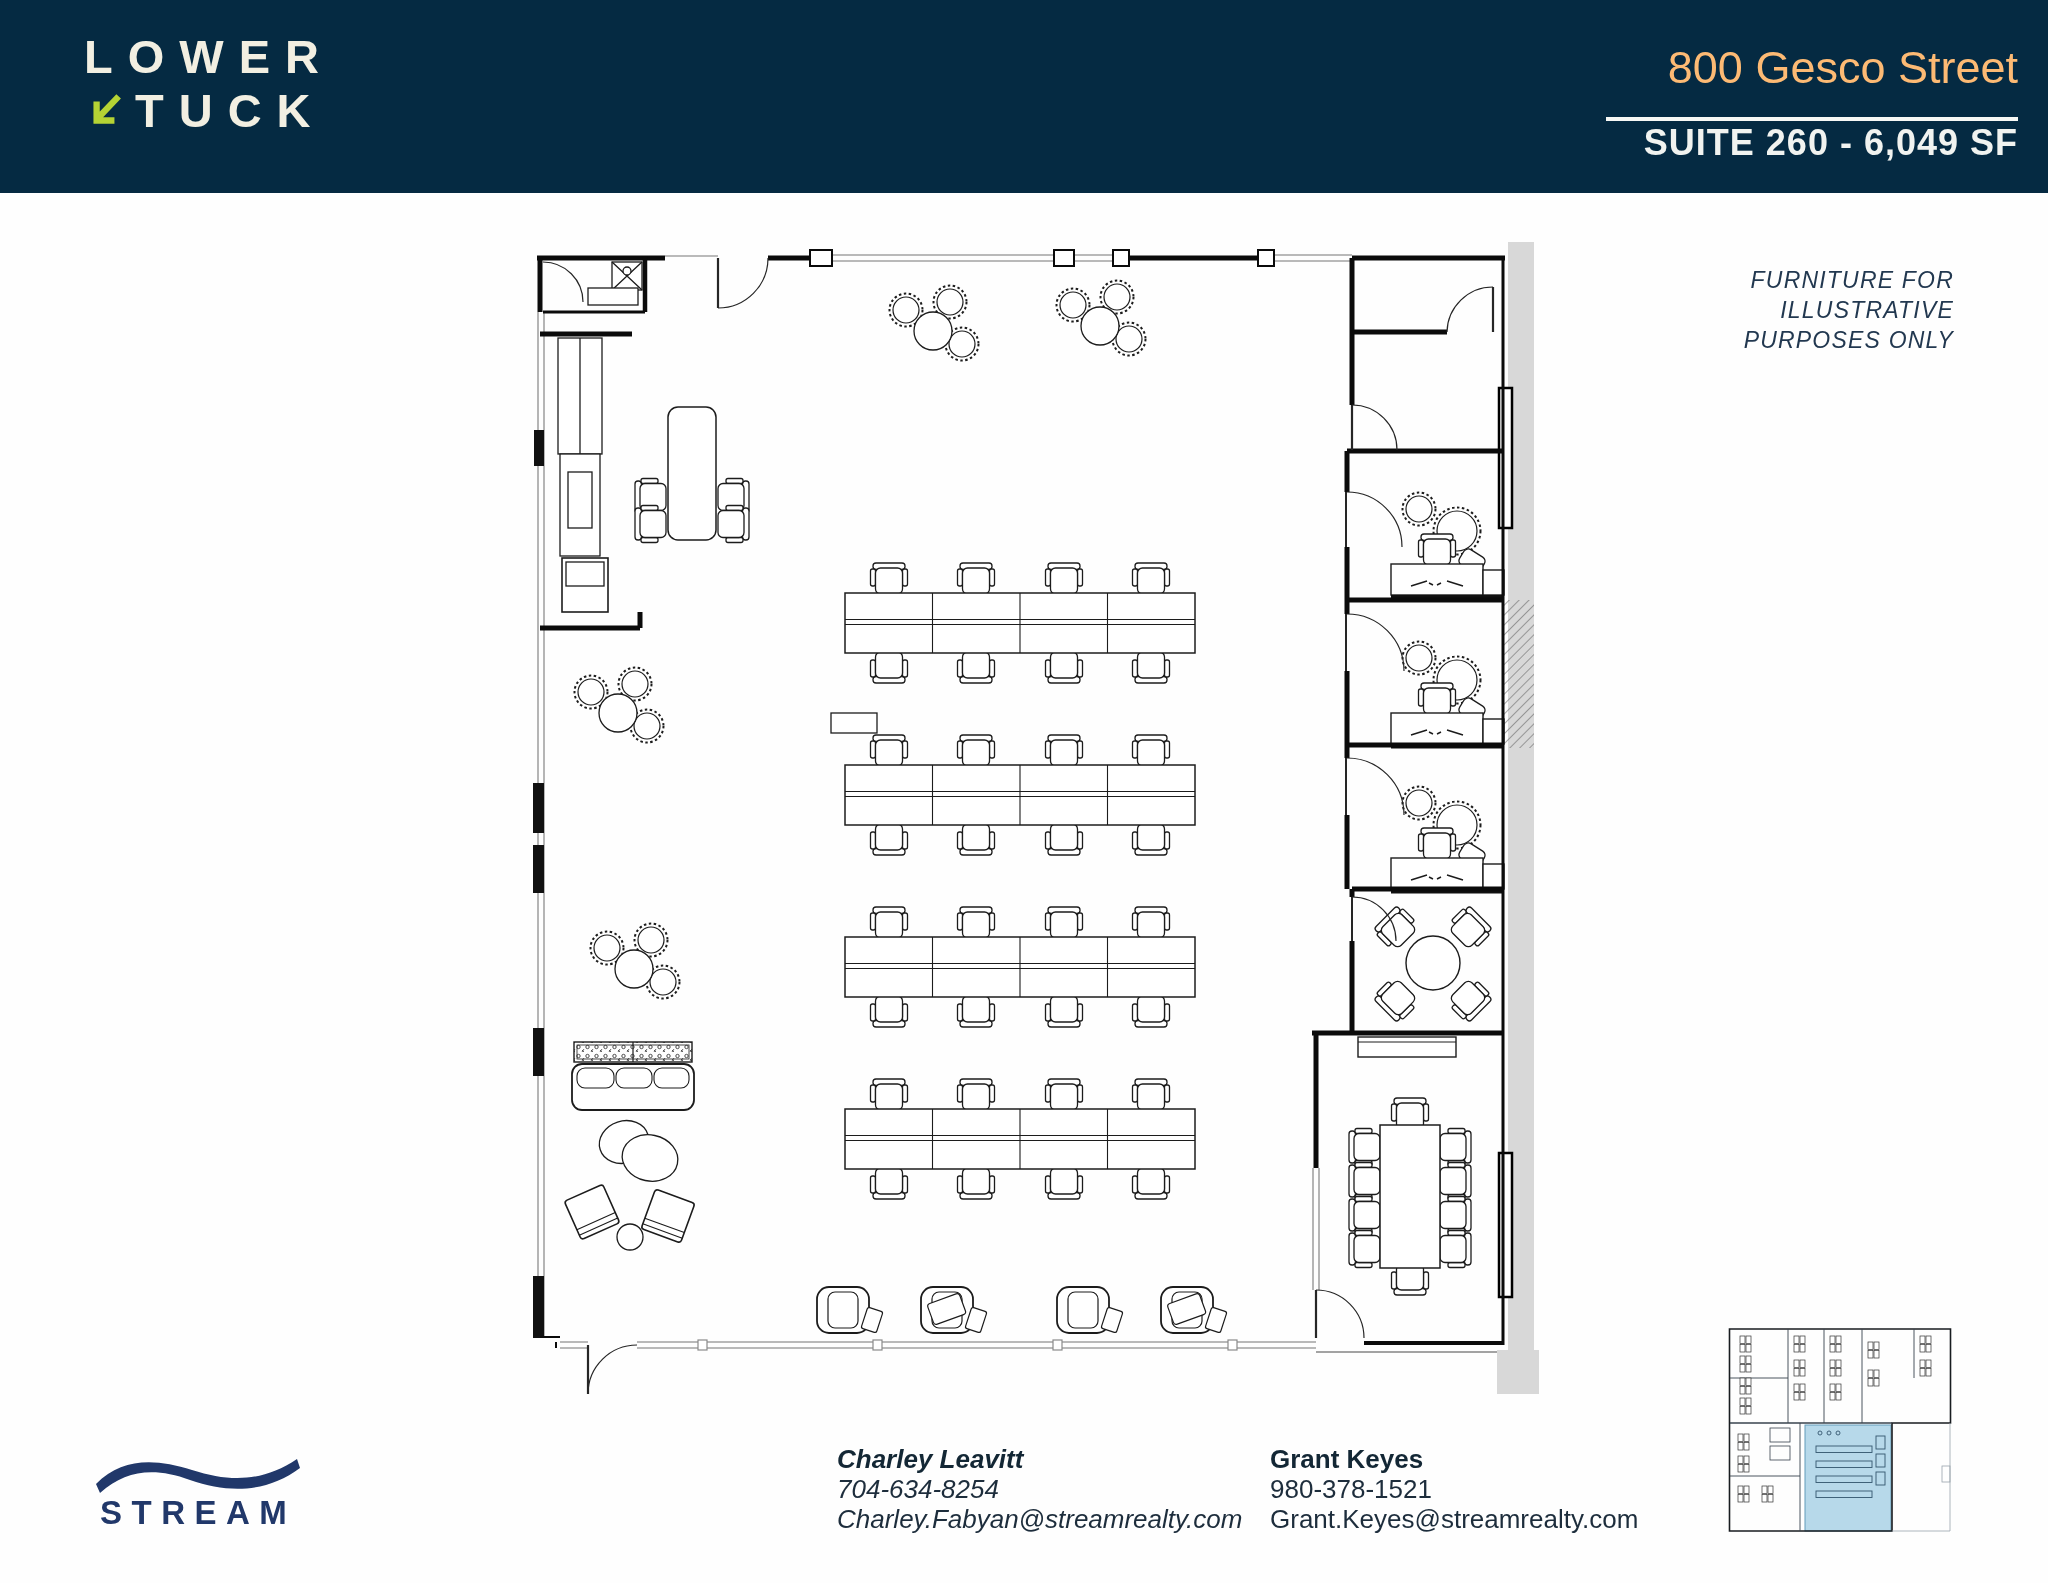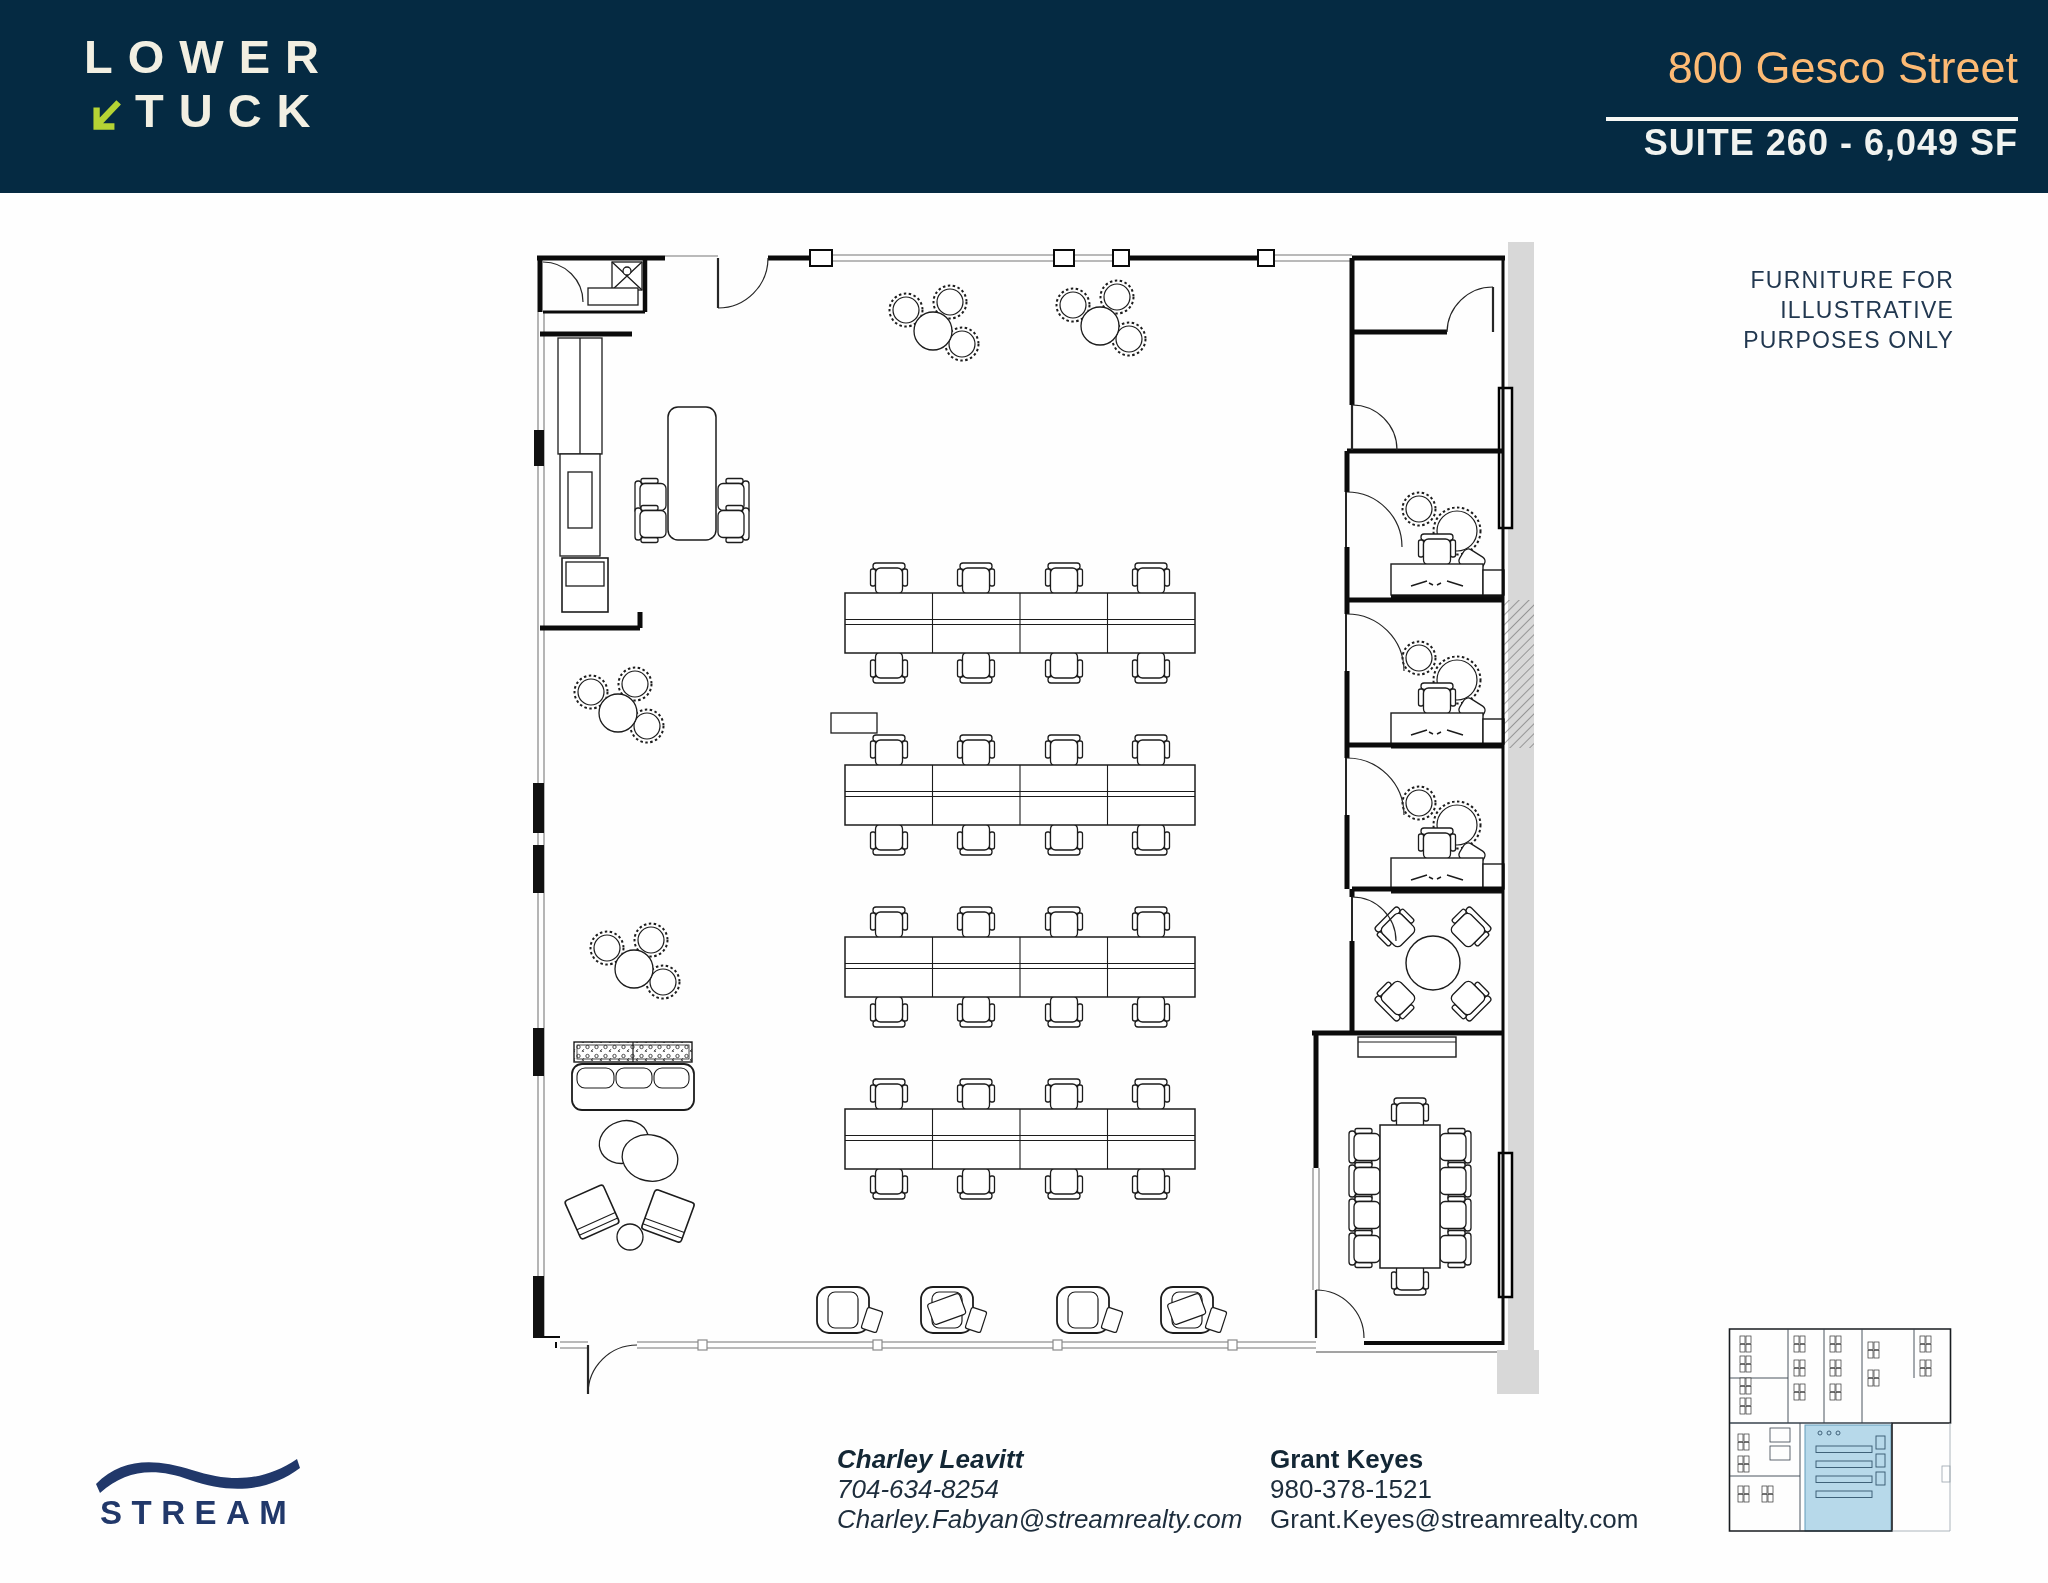--- a/index.html
+++ b/index.html
@@ -2,30 +2,30 @@
 <html><head>
 <meta charset="utf-8">
 <style>
   html,body{margin:0;padding:0;background:#e8e8e8;}
   .page{position:relative;width:2048px;height:1583px;background:#fefefe;overflow:hidden;
         font-family:"Liberation Sans",sans-serif;}
   
   .header{position:absolute;left:0;top:0;width:2048px;height:193px;background:#052a42;}
   .h-logo{position:absolute;left:84px;top:30px;color:#f2efe2;font-weight:600;font-size:47px;
           letter-spacing:15px;line-height:1.14;}
-  .h-logo .row2{display:flex;align-items:flex-end;}
+  .h-logo .row2{display:flex;align-items:center;}
   .arrow-svg{width:42px;height:42px;margin:0 9px 0 0;flex:0 0 auto;}
   .h-address{position:absolute;top:42px;right:30px;color:#fdba74;font-size:45px;font-weight:500;
              text-align:right;white-space:nowrap;}
   .h-rule{position:absolute;top:117px;right:30px;width:412px;height:4px;background:#f7f8f5;}
   .h-suite{position:absolute;top:122px;right:30px;color:#f1f3f0;font-size:36px;font-weight:700;
            letter-spacing:1px;text-align:left;white-space:nowrap;}
   
   .note{position:absolute;top:265px;right:94px;text-align:right;font-size:23px;line-height:30px;
-        color:#223850;letter-spacing:1.2px;font-weight:400;}
+        color:#223850;letter-spacing:1.2px;font-weight:400;font-style:italic;}
   
   .plan-svg{position:absolute;left:520px;top:230px;width:1020px;height:1170px;}
   .keyplan-svg{position:absolute;left:1728px;top:1326px;width:234px;height:212px;}
   
   .stream-svg{position:absolute;left:92px;top:1446px;width:216px;height:90px;}
   .contact{position:absolute;top:1444px;font-size:26px;line-height:30px;color:#1d2d3c;white-space:nowrap;}
   .contact .cname{font-weight:700;color:#132735;}
   .c1{left:413px;} .c2{left:837px;font-style:italic;} .c3{left:1270px;}
 </style>
 </head>

